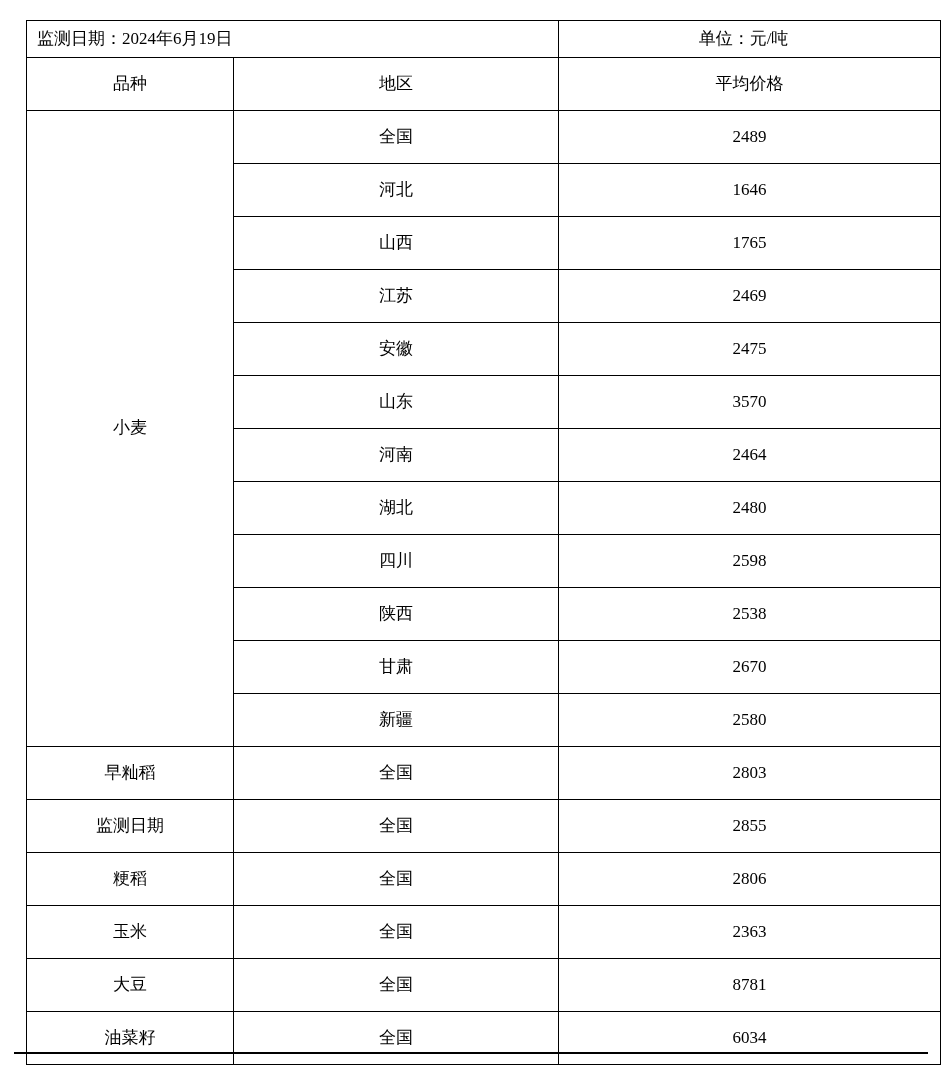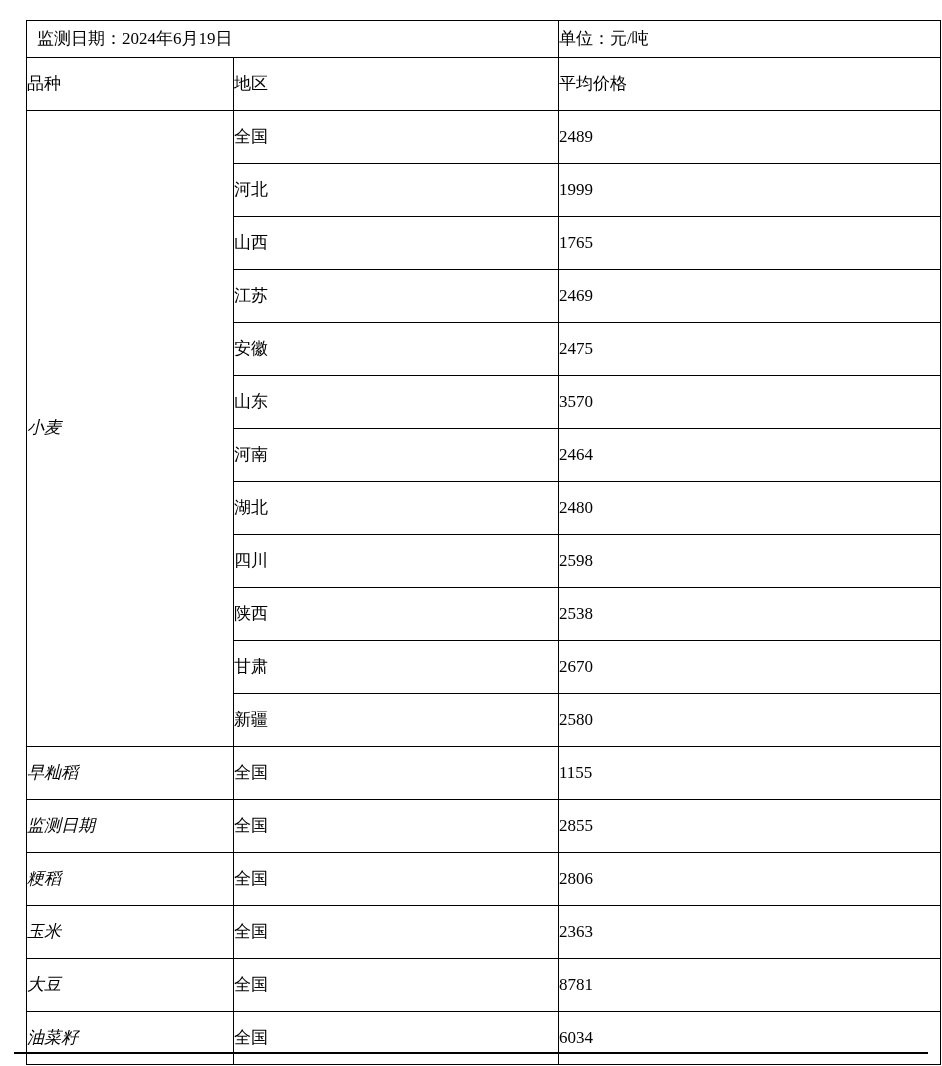--- a/index.html
+++ b/index.html
@@ -22,21 +22,21 @@
     position: relative;
   }
   table.price-table {
     border-collapse: collapse;
     table-layout: fixed;
     width: 914px;
     margin: 12px;
   }
   table.price-table td {
     border: 1px solid #000000;
-    text-align: left;
+    text-align: center;
     vertical-align: middle;
     font-size: 17px;
     line-height: 1.3;
     padding: 0;
     height: 52px;
     background: #ffffff;
   }
   
   .meta-left {
     text-align: left !important;
@@ -49,21 +49,20 @@
     padding-right: 12px !important;
     font-size: 16.5px;
     height: 36px !important;
   }
   .col-head td {
     height: 52px;
     font-size: 17px;
   }
   .cat-cell {
     font-size: 17px;
-    font-style: italic;
   }
   .wheat-cell {
     vertical-align: middle;
   }
   
   col.c1 { width: 207px; }
   col.c2 { width: 325px; }
   col.c3 { width: 382px; }
   .bottom-rule {
     position: absolute;
@@ -95,21 +94,21 @@
         <td>平均价格</td>
       </tr>
 
       <tr>
         <td class="cat-cell wheat-cell" rowspan="12">小麦</td>
         <td>全国</td>
         <td>2489</td>
       </tr>
       <tr>
         <td>河北</td>
-        <td>1999</td>
+        <td>1646</td>
       </tr>
       <tr>
         <td>山西</td>
         <td>1765</td>
       </tr>
       <tr>
         <td>江苏</td>
         <td>2469</td>
       </tr>
       <tr>
@@ -141,21 +140,21 @@
         <td>2670</td>
       </tr>
       <tr>
         <td>新疆</td>
         <td>2580</td>
       </tr>
 
       <tr>
         <td class="cat-cell">早籼稻</td>
         <td>全国</td>
-        <td>1155</td>
+        <td>2803</td>
       </tr>
       <tr>
         <td class="cat-cell">监测日期</td>
         <td>全国</td>
         <td>2855</td>
       </tr>
       <tr>
         <td class="cat-cell">粳稻</td>
         <td>全国</td>
         <td>2806</td>

